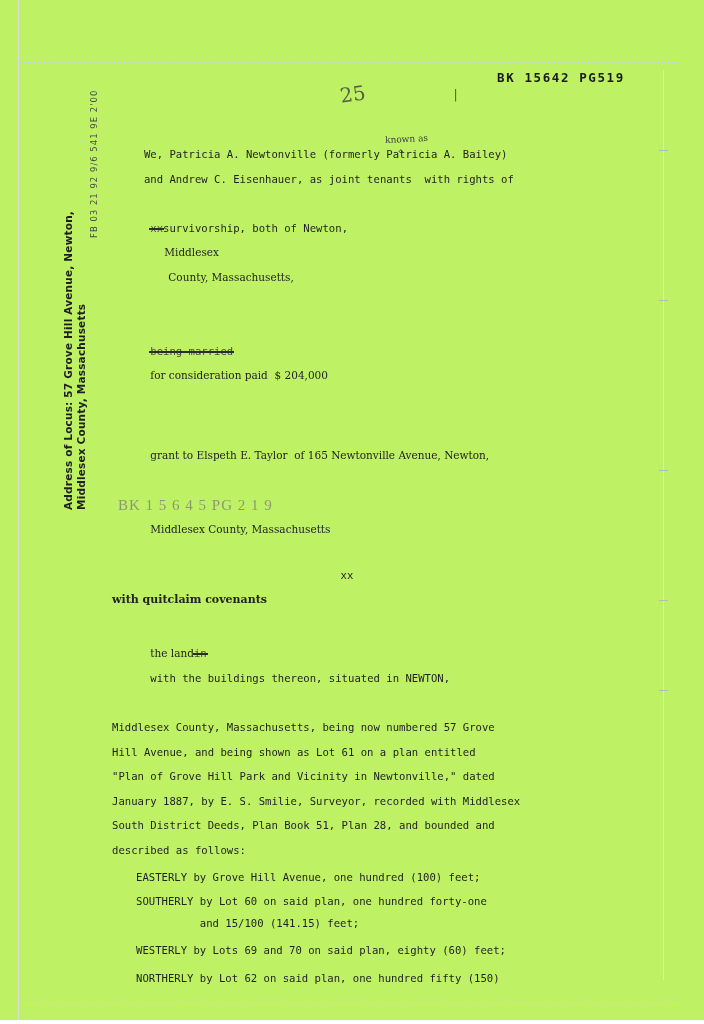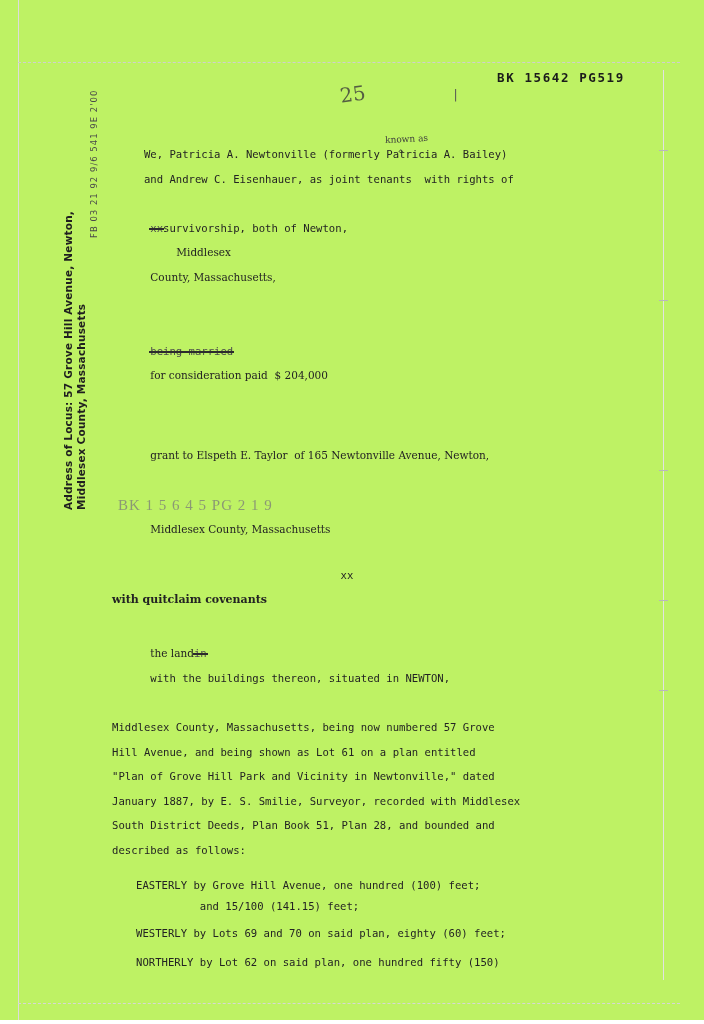--- a/index.html
+++ b/index.html
@@ -215,22 +215,22 @@
 
   <div class="insert-hand">known as</div>
   <div class="caret">^</div>
 
   <div class="body-text">
 
     <div class="ln">     We, Patricia A. Newtonville (formerly Patricia A. Bailey)</div>
     <div class="ln">     and Andrew C. Eisenhauer, as joint tenants  with rights of</div>
     <div class="ln">
       <span class="strike-heavy">xx</span><span>survivorship, both of Newton,</span>
-      <span class="serifw" style="margin-left:26px">Middlesex</span>
-      <span class="serifw" style="">County, Massachusetts,</span>
+      <span class="serifw" style="margin-left:14px">Middlesex</span>
+      <span class="serifw" style="margin-left:18px">County, Massachusetts,</span>
     </div>
     <div class="ln">
       <span class="strike-heavy">being married</span>
       <span class="serifw">for consideration paid  $ 204,000</span>
     </div>
 
     <div class="ln" style="margin-top:6px">
       <span class="serifw">grant to Elspeth E. Taylor  of 165 Newtonville Avenue, Newton,</span>
     </div>
     <div class="ln">
@@ -247,20 +247,21 @@
     </div>
 
 
     <div class="ln">Middlesex County, Massachusetts, being now numbered 57 Grove</div>
     <div class="ln">Hill Avenue, and being shown as Lot 61 on a plan entitled</div>
     <div class="ln">"Plan of Grove Hill Park and Vicinity in Newtonville," dated</div>
     <div class="ln">January 1887, by E. S. Smilie, Surveyor, recorded with Middlesex</div>
     <div class="ln">South District Deeds, Plan Book 51, Plan 28, and bounded and</div>
     <div class="ln">described as follows:</div>
 
-    <div class="ln indent2" style="margin-top:10px">EASTERLY by Grove Hill Avenue, one hundred (100) feet;</div>
+    <div class="ln indent2" style="margin-top:2px">EASTERLY by Grove Hill Avenue, one hundred (100) feet;</div>
+    <div class="ln indent2">SOUTHERLY by Lot 60 on said plan, one hundred forty-one</div>
     <div class="ln indent2" style="line-height:18px">          and 15/100 (141.15) feet;</div>
     <div class="ln indent2" style="margin-top:6px">WESTERLY by Lots 69 and 70 on said plan, eighty (60) feet;</div>
     <div class="ln indent2" style="margin-top:4px">NORTHERLY by Lot 62 on said plan, one hundred fifty (150)</div>
 
   </div>
 
 </div>
 
 </body></html>

